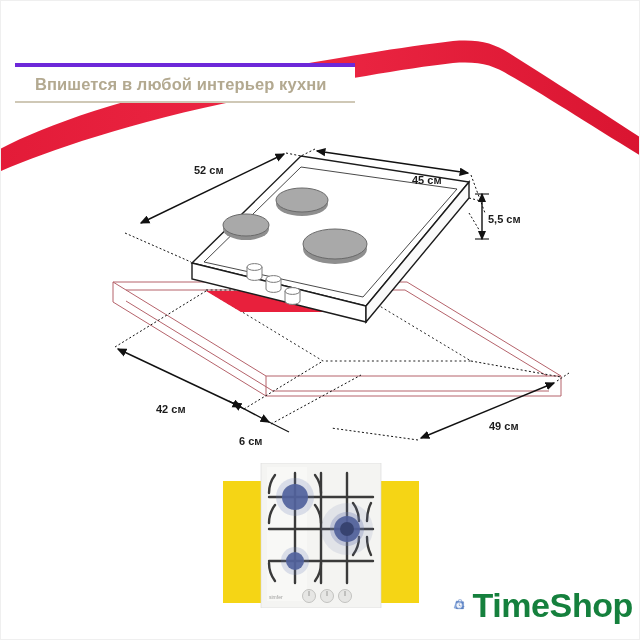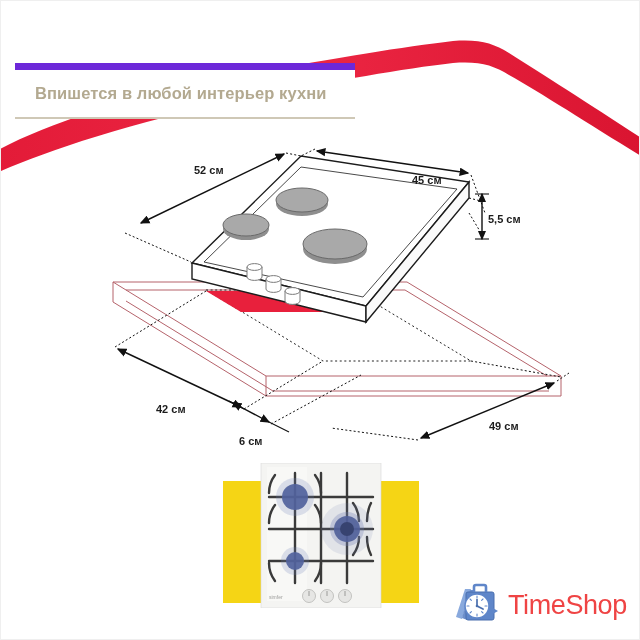--- a/index.html
+++ b/index.html
@@ -15,23 +15,23 @@
     width:640px;height:640px;
     background:#ffffff;
     border:1px solid #efefef;
     box-sizing:border-box;
     overflow:hidden;
   }
   
   .banner{
     position:absolute;
     left:14px;top:62px;
-    width:340px;height:56px;
+    width:340px;height:40px;
     background:#ffffff;
-    border-top:7px solid #6d28d9;
+    border-top:4px solid #6d28d9;
     border-bottom:2px solid #cfc8b6;
     box-sizing:border-box;
     display:flex;align-items:center;
     z-index:6;
   }
   .banner-text{
     padding-left:20px;
     font-size:16.5px;
     font-weight:bold;
     color:#b3a990;
@@ -61,22 +61,22 @@
   }
   
   .logo{
     position:absolute;
     left:452px;top:578px;
     width:180px;height:52px;
     display:flex;align-items:center;gap:7px;
     z-index:7;
   }
   .logo-text{
-    font-size:27px;font-weight:normal;
-    color:#ef4444;letter-spacing:-.4px;
+    font-size:34px;font-weight:bold;
+    color:#15803d;letter-spacing:-.4px;
     font-family:"Liberation Sans", sans-serif;
   }
 </style>
 </head>
 <body>
 
 <div id="page">
 
   <svg class="ribbon-svg" viewBox="0 0 640 640">
     <defs>

